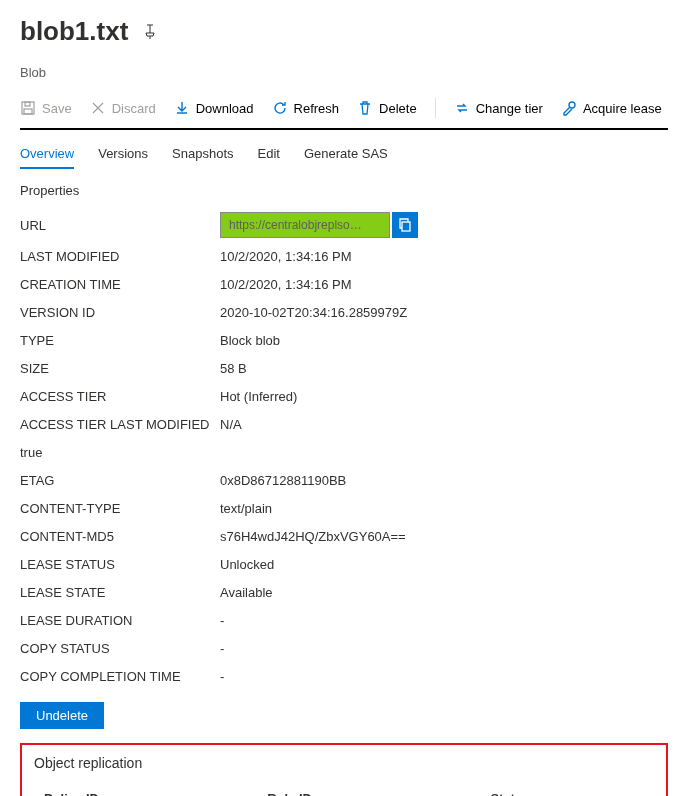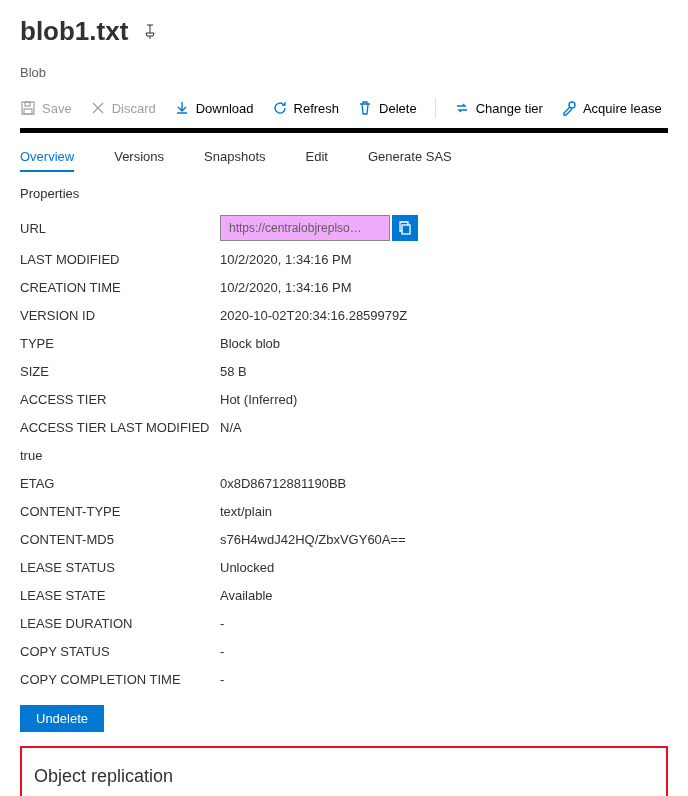--- a/index.html
+++ b/index.html
@@ -23,36 +23,36 @@
   .subtitle {
     color: #605e5c;
     font-size: 13px;
     margin-bottom: 10px;
   }
   .toolbar {
     display: flex;
     align-items: center;
     gap: 18px;
     padding: 8px 0 10px;
-    border-bottom: 5px solid #000000;
+    border-bottom: 2px solid #000000;
   }
   .toolbar-item {
     display: inline-flex;
     align-items: center;
     gap: 6px;
     color: #000000;
     cursor: pointer;
     font-size: 13px;
   }
   .toolbar-item.disabled { color: #a19f9d; cursor: default; }
   .toolbar-sep { width:1px; height:20px; background:#e1dfdd; }
   .icon { display:inline-flex; width:16px; height:16px; }
   .tabs {
     display: flex;
-    gap: 40px;
+    gap: 24px;
     margin: 16px 0 14px;
   }
   .tab {
     padding-bottom: 6px;
     cursor: pointer;
     color: #323130;
   }
   .tab.active {
     color: #0078d4;
     border-bottom: 2px solid #0078d4;
@@ -76,21 +76,21 @@
   .prop-value {
     color: #323130;
     font-size: 13px;
   }
   .url-box {
     display:flex;
     align-items:center;
   }
   .url-field {
     border:1px solid #8a8886;
-    background:#f0abfc;
+    background:#84cc16;
     color:#605e5c;
     height:26px;
     padding:0 8px;
     width:170px;
     font-size:12px;
     overflow:hidden;
     white-space:nowrap;
     text-overflow:ellipsis;
     line-height:24px;
   }
@@ -110,21 +110,21 @@
     font-size:13px;
     font-weight:400;
     margin-top:12px;
     cursor:pointer;
   }
   .replication-box {
     margin-top:14px;
     border:2px solid #e81123;
     padding:10px 12px 24px;
   }
-  .repl-title { font-size:18px; margin-bottom:14px;margin-top:8px; }
+  .repl-title { font-size:14px; margin-bottom:14px; }
   .repl-table {
     width:100%;
     border-collapse: collapse;
     font-size:13px;
   }
   .repl-table th {
     text-align:left;
     font-weight:600;
     padding:6px 10px 12px;
   }

